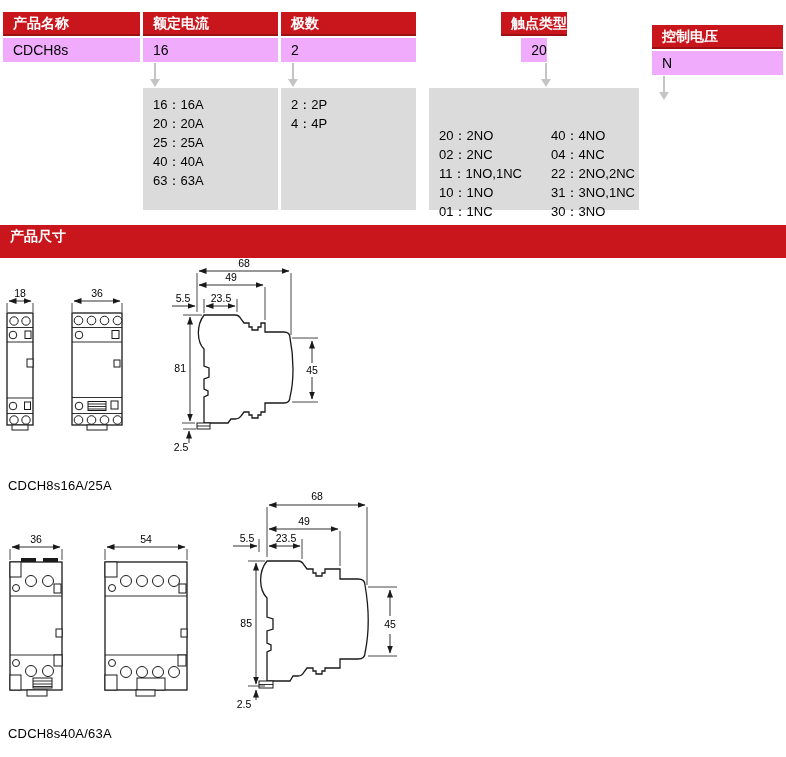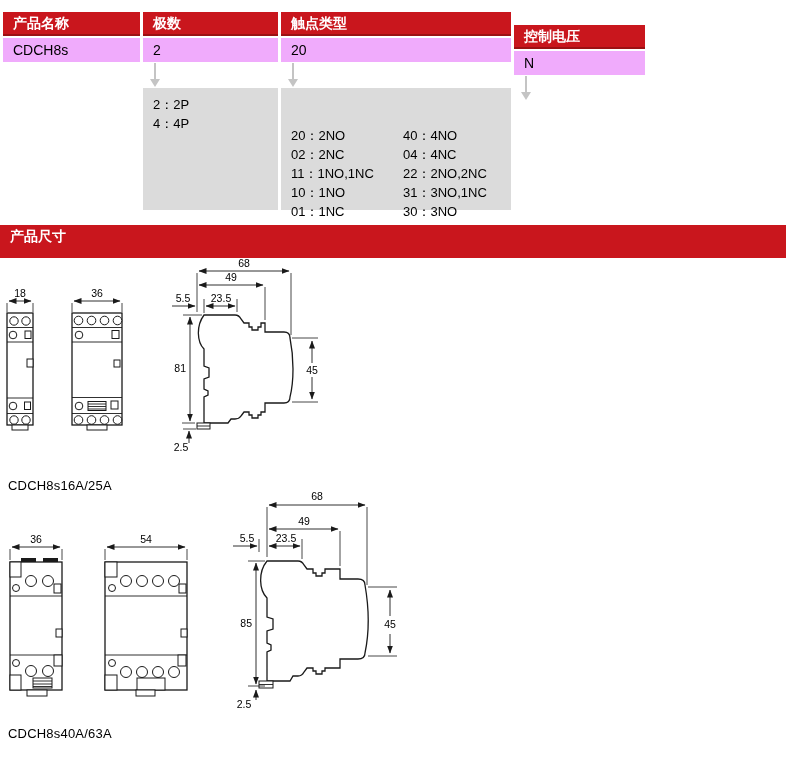--- a/index.html
+++ b/index.html
@@ -3,21 +3,21 @@
 <meta charset="utf-8">
 <style>
   html,body{margin:0;padding:0;background:#fff;}
   .page{position:relative;width:786px;height:757px;background:#fff;overflow:hidden;
         font-family:"Liberation Sans","DejaVu Sans",sans-serif;color:#111;}
 
   
   .spec-table{position:absolute;left:3px;top:12px;width:780px;display:flex;}
   .col{display:flex;flex-direction:column;margin-right:3px;}
   .col:last-child{margin-right:0;margin-top:13px;}
-  .c1{width:137px;} .c2{width:135px;} .c3{width:135px;} .c4{width:230px;} .c5{width:131px;}
+  .c1{width:137px;} .c2{width:135px;} .c3{width:135px;} .c4{width:230px;align-items:center;} .c5{width:131px;}
   .th{height:22px;background:#C9161D;border-bottom:2px solid #9C1014;margin-bottom:2px;
       color:#fff;font-weight:bold;font-size:14px;line-height:22px;padding-left:10px;}
   .td{height:24px;background:#f0abfc;font-size:14px;line-height:24px;padding-left:10px;color:#000;}
   .arrowzone{height:26px;position:relative;}
   .arrow{position:absolute;left:11px;top:1px;width:2px;height:16px;background:#C4C4C4;}
   .arrow::after{content:"";position:absolute;left:-4px;top:16px;width:0;height:0;
       border:5px solid transparent;border-top:8px solid #C4C4C4;}
   .opts{height:122px;background:#DBDBDB;box-sizing:border-box;padding:7px 4px 0 10px;
       font-size:13px;line-height:19px;color:#000;}
   .opts .twocol{display:flex;margin-top:31px;}
@@ -46,20 +46,34 @@
 <div class="page">
 
   <div class="spec-table">
 
     <div class="col c1">
       <div class="th">产品名称</div>
       <div class="td">CDCH8s</div>
       <div class="arrowzone"></div>
     </div>
 
+    <div class="col c2">
+      <div class="th">额定电流</div>
+      <div class="td">16</div>
+      <div class="arrowzone">
+        <div class="arrow"></div>
+      </div>
+      <div class="opts">
+        <div>16：16A</div>
+        <div>20：20A</div>
+        <div>25：25A</div>
+        <div>40：40A</div>
+        <div>63：63A</div>
+      </div>
+    </div>
 
     <div class="col c3">
       <div class="th">极数</div>
       <div class="td">2</div>
       <div class="arrowzone">
         <div class="arrow"></div>
       </div>
       <div class="opts">
         <div>2：2P</div>
         <div>4：4P</div>

